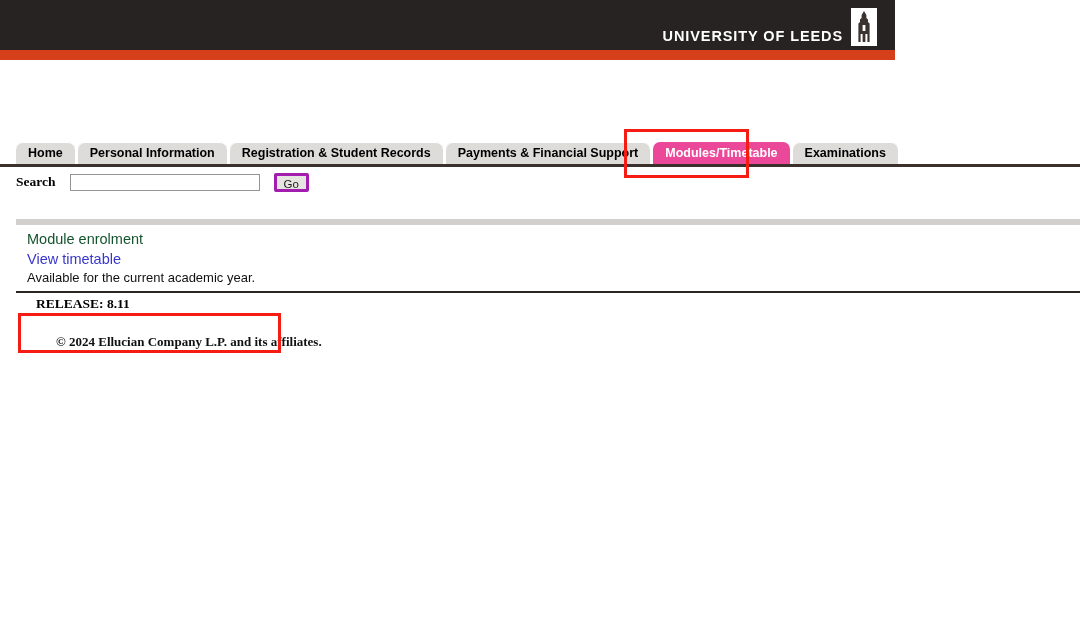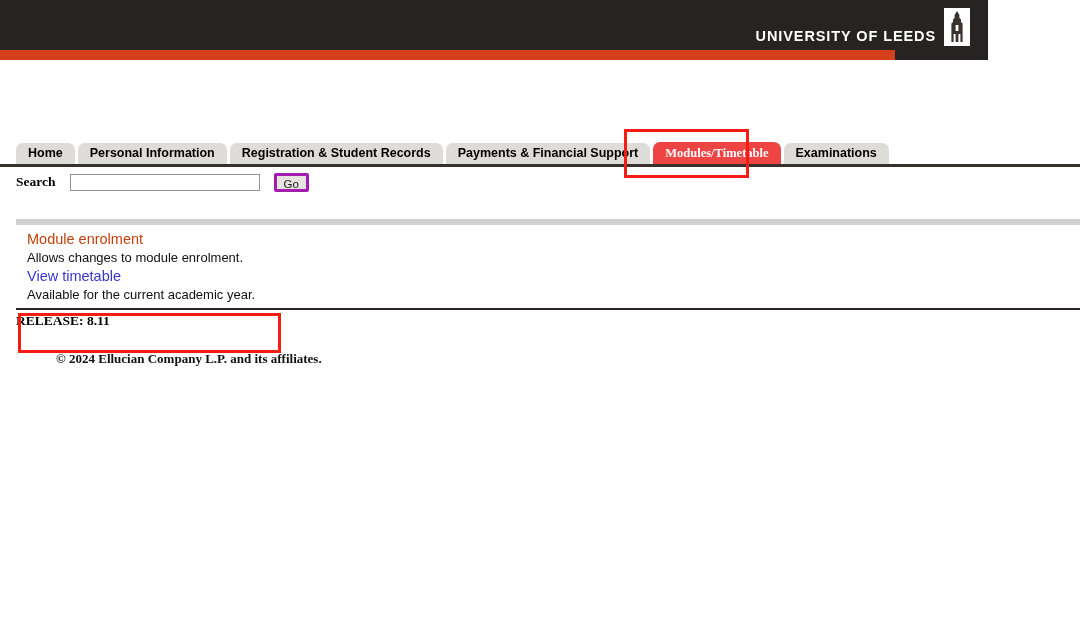--- a/index.html
+++ b/index.html
@@ -11,21 +11,21 @@
     width: 1080px;
     height: 629px;
     overflow: hidden;
     font-family: "Liberation Sans", sans-serif;
     color: #000000;
     position: relative;
   }
 
   
   #banner {
-    width: 988px;
+    width: 895px;
     height: 60px;
     position: relative;
     background: #262322;
     box-sizing: border-box;
   }
   #banner-stripe {
     position: absolute;
     left: 0;
     bottom: 0;
     width: 895px;
@@ -83,24 +83,23 @@
     font-size: 12.5px;
     font-weight: bold;
     color: #000000;
     background: #dedcd9;
     border-top-left-radius: 7px;
     border-top-right-radius: 7px;
     box-shadow: inset 0 1px 0 #ffffff;
     cursor: pointer;
   }
   .tab.active {
-    background: #ef4444;
+    background: #ec4899;
     color: #ffffff;
     box-shadow: none;
-    font-family: Liberation Serif, serif;
   }
   #tabrule {
     height: 3px;
     background: #3a312d;
     width: 1080px;
   }
 
   
   #searchrow {
     height: 30px;
@@ -160,41 +159,42 @@
   .entry-link {
     display: inline-block;
     font-family: "Liberation Sans", sans-serif;
     font-size: 14.5px;
     color: #3836cc;
     text-decoration: none;
     margin-left: 11px;
     line-height: 19px;
     cursor: pointer;
   }
-  .entry-link.visited { color: #c2410c; }
+  .entry-link.visited { color: #14532d; }
   .entry-desc {
     font-family: "Liberation Sans", sans-serif;
     font-size: 13px;
     color: #111111;
     margin-left: 11px;
     line-height: 17px;
   }
   #footrule {
     margin-top: 5px;
     width: 1064px;
     height: 2px;
     background: #2b2422;
   }
   #release {
     font-family: "Liberation Serif", serif;
     font-size: 13.5px;
     font-weight: bold;
     color: #000000;
     margin-top: 3px;
     line-height: 16px;
+    margin-left: 20px;
   }
   #copyright {
     font-family: "Liberation Serif", serif;
     font-size: 13px;
     font-weight: bold;
     color: #111111;
     margin-top: 22px;
     line-height: 16px;
     margin-left: 40px;
   }
@@ -243,21 +243,20 @@
 
 <div id="main">
 
   <div id="greybar"></div>
 
   <div id="linklist">
 
 
     <div class="link-entry">
       <a class="entry-link visited" href="#">Module enrolment</a>
-      <div class="entry-desc">Allows changes to module enrolment.</div>
     </div>
 
     <div class="link-entry">
       <a class="entry-link" href="#">View timetable</a>
       <div class="entry-desc">Available for the current academic year.</div>
     </div>
 
   </div>
 
   <div id="footrule"></div>

